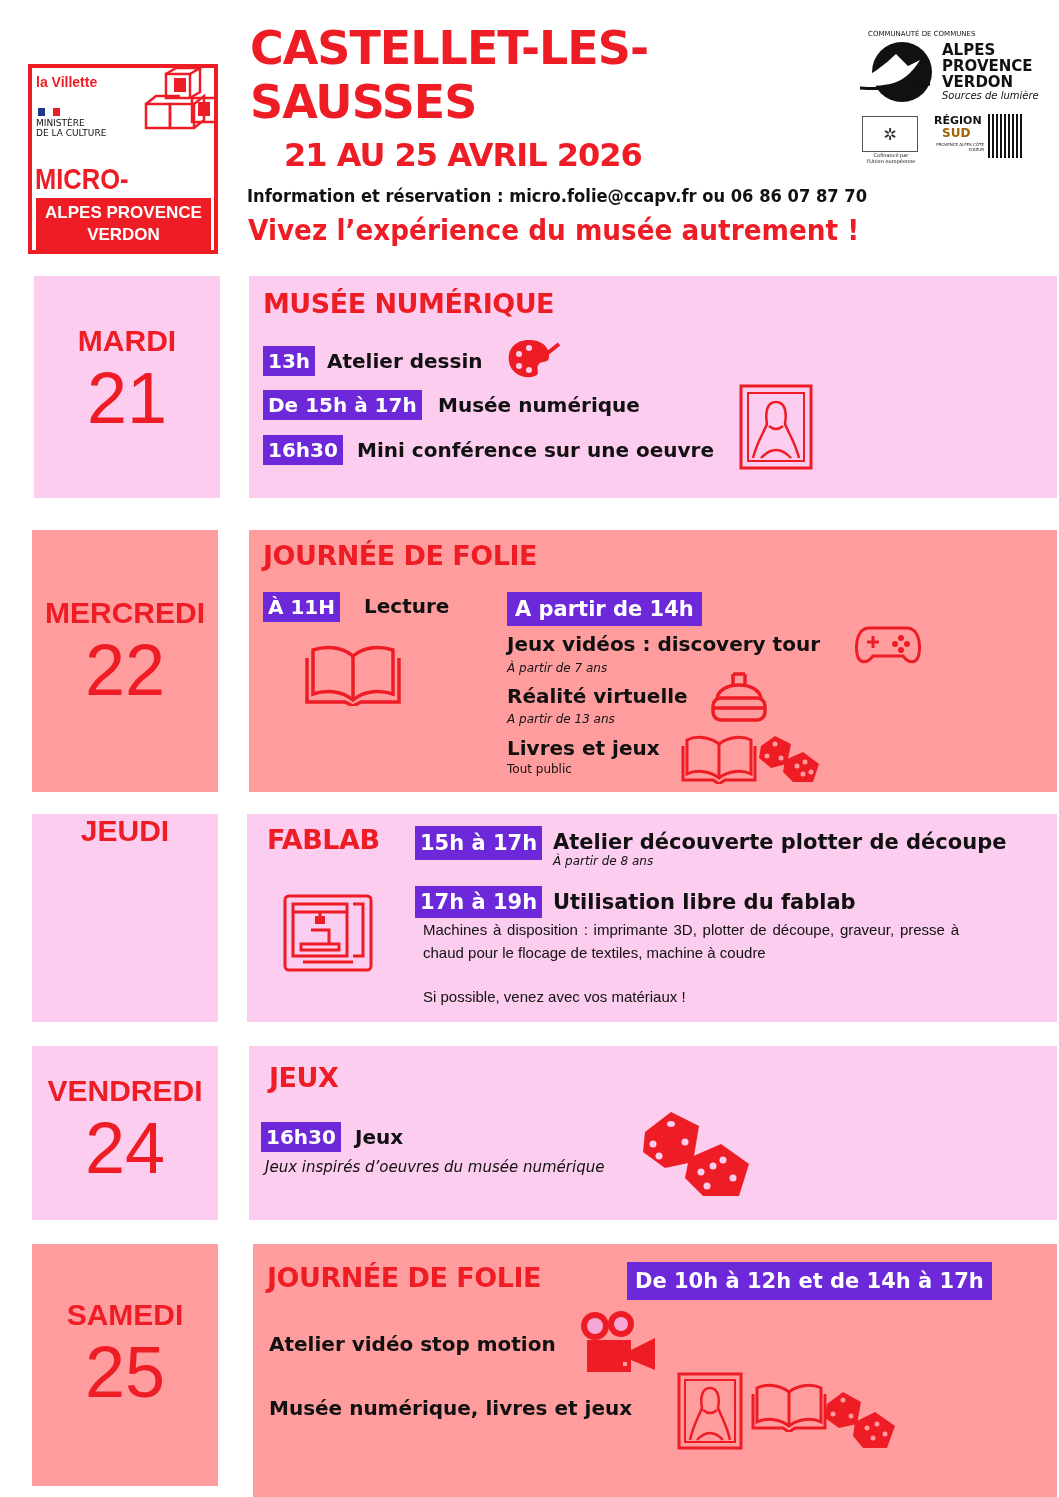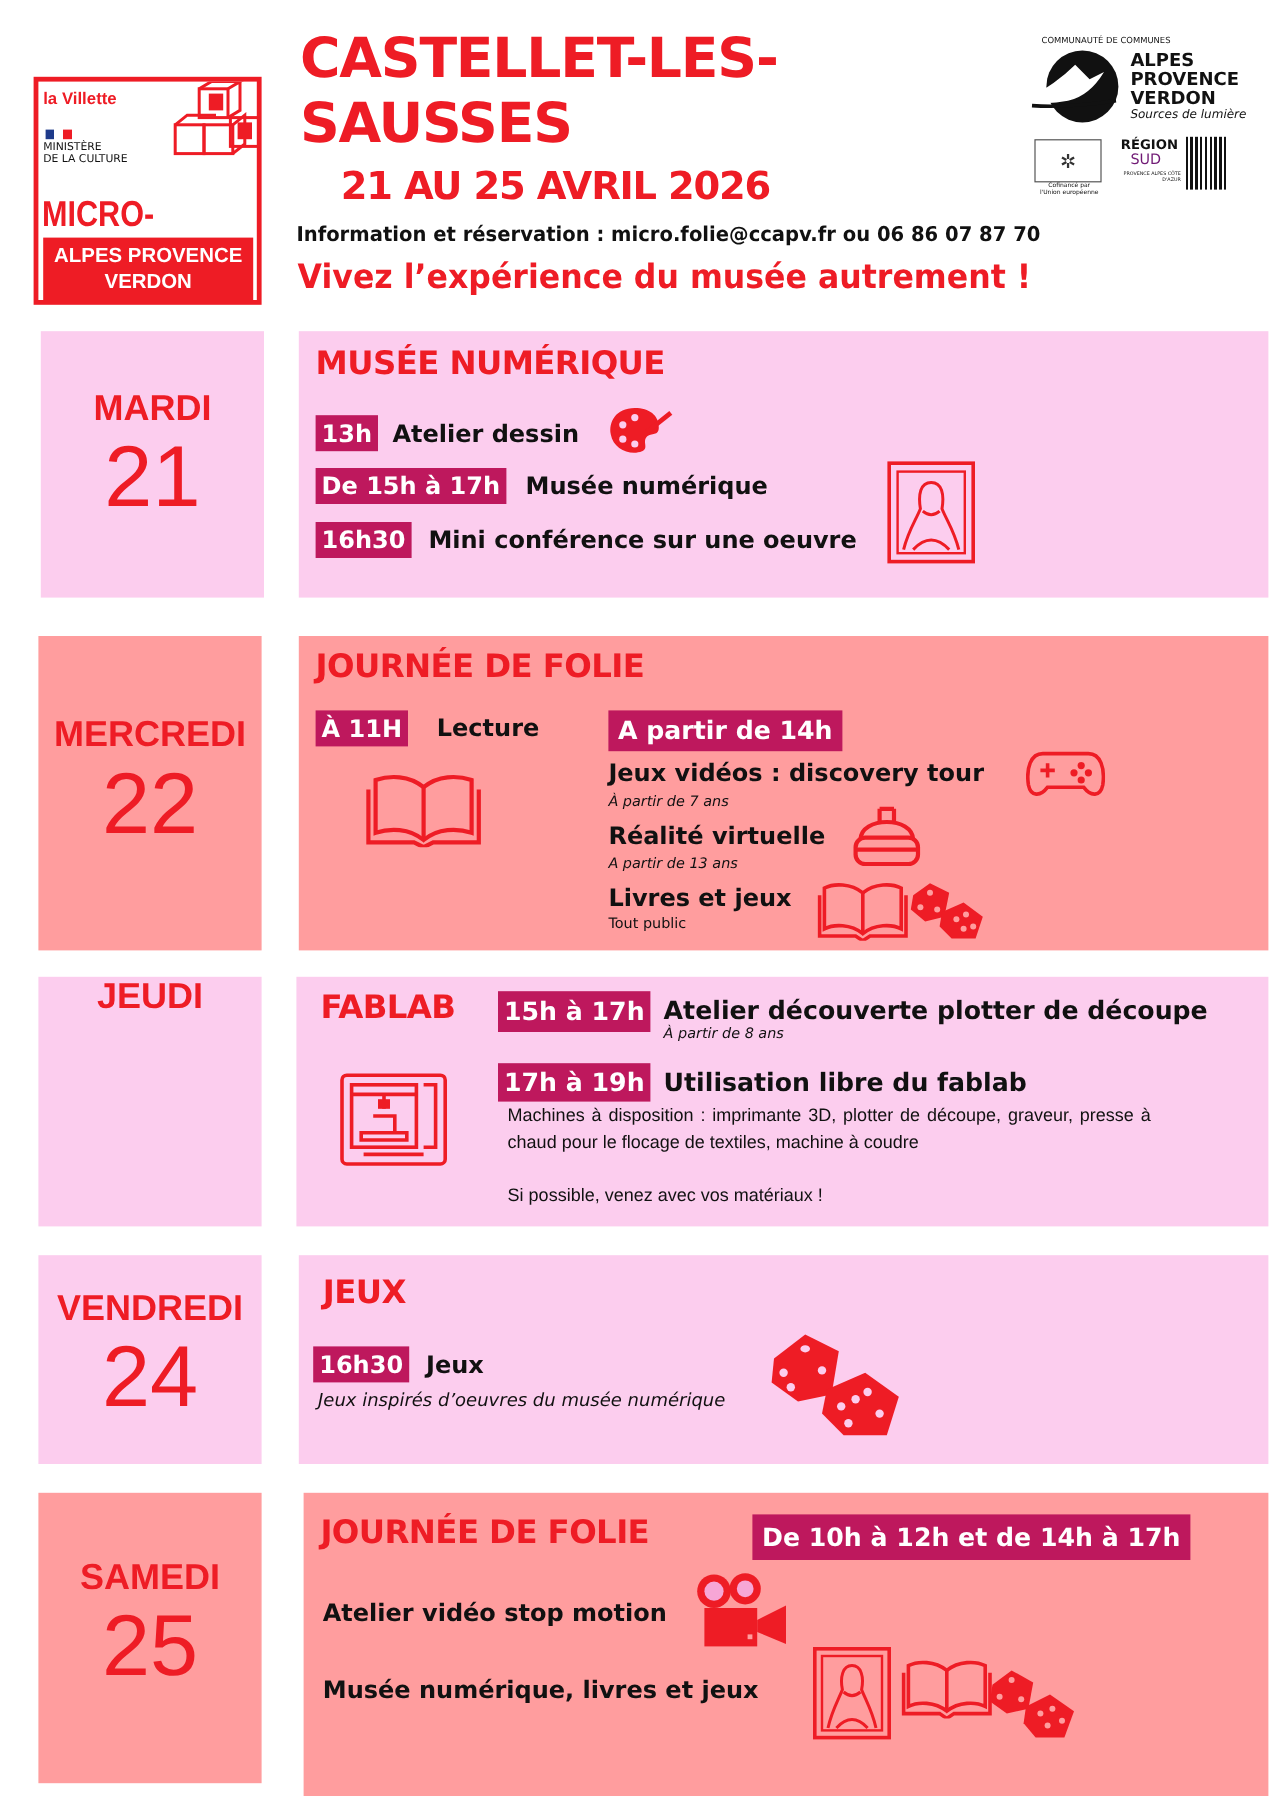--- a/index.html
+++ b/index.html
@@ -1,20 +1,20 @@
 <!DOCTYPE html>
 <html><head>
 <meta charset="utf-8">
 <style>
   * { box-sizing: border-box; margin: 0; padding: 0; }
   html, body { width: 1059px; height: 1497px; background: #ffffff; overflow: hidden; }
   body { font-family: "DejaVu Sans", sans-serif; color: #111; position: relative; }
   .abs { position: absolute; }
   .red { color: #ee1c25; }
-  .tag { position: absolute; background: #be185d; color: #fff; font-family: "DejaVu Sans", sans-serif; font-weight: bold; font-size: 20px; line-height: 30px; padding: 0 5px; white-space: nowrap; }
+  .tag { position: absolute; background: #6d28d9; color: #fff; font-family: "DejaVu Sans", sans-serif; font-weight: bold; font-size: 20px; line-height: 30px; padding: 0 5px; white-space: nowrap; }
   .act { position: absolute; font-family: "DejaVu Sans", sans-serif; font-weight: bold; font-size: 20px; color: #111; white-space: nowrap; }
   .sub { position: absolute; font-family: "DejaVu Sans", sans-serif; font-style: italic; font-size: 12px; color: #111; white-space: nowrap; }
   .sect { position: absolute; font-family: "DejaVu Sans", sans-serif; font-weight: bold; font-size: 27px; color: #ee1c25; white-space: nowrap; letter-spacing: -0.5px; }
   .daybox { position: absolute; text-align: center; color: #ee1c25; }
   .dayname { font-family: "Liberation Sans", sans-serif; font-weight: bold; font-size: 30px; }
   .daynum { font-family: "Liberation Sans", sans-serif; font-size: 72px; line-height: 80px; }
   .pink { background: #fccdee; }
   .salmon { background: #ff9d9e; }
   svg { display: block; }
 </style>
@@ -63,21 +63,21 @@
   <div class="abs" style="left:94px;top:44px;font-weight:bold;font-size:15px;line-height:16px;color:#111;">VERDON</div>
   <div class="abs" style="left:94px;top:60px;font-style:italic;font-size:10px;color:#111;white-space:nowrap;">Sources de lumière</div>
 </div>
 <div class="abs" style="left:862px;top:116px;width:58px;height:52px;">
   <div style="width:56px;height:36px;border:1px solid #555;display:flex;align-items:center;justify-content:center;font-size:16px;color:#333;">✲</div>
   <div style="font-size:5px;text-align:center;color:#111;white-space:nowrap;">Cofinancé par</div>
   <div style="font-size:5px;text-align:center;color:#111;white-space:nowrap;">l'Union européenne</div>
 </div>
 <div class="abs" style="left:934px;top:114px;width:92px;height:48px;">
   <div class="abs" style="left:0;top:0;font-weight:bold;font-size:11px;color:#111;">RÉGION</div>
-  <div class="abs" style="left:8px;top:12px;font-weight:normal;font-size:12px;color:#701a75;">SUD</div>
+  <div class="abs" style="left:8px;top:12px;font-weight:bold;font-size:12px;color:#a16207;">SUD</div>
   <div class="abs" style="left:2px;top:28px;width:48px;font-size:4px;line-height:5px;color:#111;text-align:right;">PROVENCE ALPES CÔTE D'AZUR</div>
   <div class="abs" style="left:54px;top:0;width:36px;height:44px;background:repeating-linear-gradient(90deg,#111 0 2px,#fff 2px 4px);"></div>
 </div>
 
 <div class="daybox pink" style="left:34px;top:276px;width:186px;height:222px;padding-top:48px;">
   <div class="dayname">MARDI</div>
   <div class="daynum">21</div>
 </div>
 <div class="abs pink" style="left:249px;top:276px;width:808px;height:222px;">
   <div class="sect" style="left:14px;top:12px;">MUSÉE NUMÉRIQUE</div>

